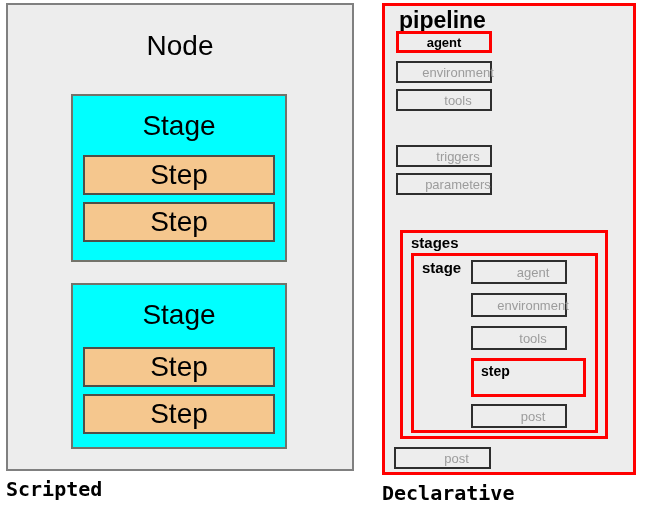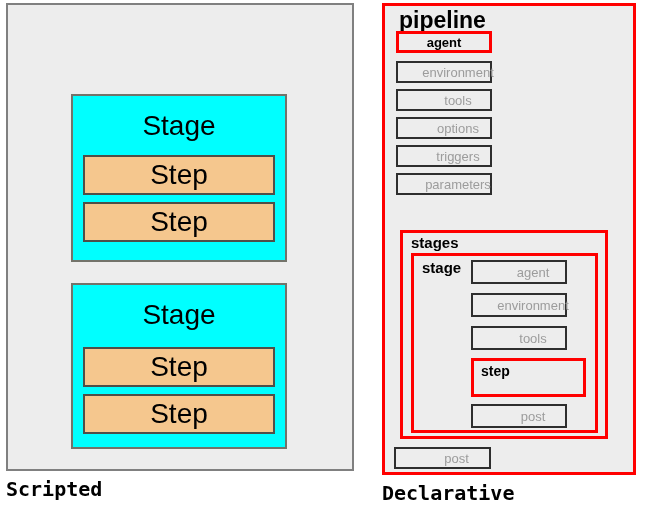--- a/index.html
+++ b/index.html
@@ -80,20 +80,21 @@
            display:flex;align-items:center;justify-content:center;
            font-weight:bold;font-size:13px;color:#000;background:var(--panel-fill);}
   .outer-post{position:absolute;left:9px;top:441px;width:97px;height:22px;}
 </style>
 </head>
 <body>
 
 <div class="canvas">
 
   <div class="node-box">
+    <div class="node-title">Node</div>
 
     <div class="stage-box stage-1">
       <div class="stage-title">Stage</div>
       <div class="step-box step-a">Step</div>
       <div class="step-box step-b">Step</div>
     </div>
 
     <div class="stage-box stage-2">
       <div class="stage-title">Stage</div>
       <div class="step-box step-a">Step</div>
@@ -101,21 +102,20 @@
     </div>
   </div>
   <div class="caption caption-left">Scripted</div>
 
   <div class="pipeline-box">
     <div class="pipeline-title">pipeline</div>
 
     <div class="dir-box red-box dir-agent">agent</div>
     <div class="dir-box gray-box dir-environment">environment</div>
     <div class="dir-box gray-box dir-tools">tools</div>
-    <div class="dir-box gray-box dir-options">options</div>
     <div class="dir-box gray-box dir-parameters">parameters</div>
     <div class="dir-box gray-box dir-triggers">triggers</div>
 
     <div class="stages-box">
       <div class="frame-label">stages</div>
 
       <div class="stage-frame">
         <div class="frame-label">stage</div>
 
         <div class="inner-box gray-box inner-agent">agent</div>

